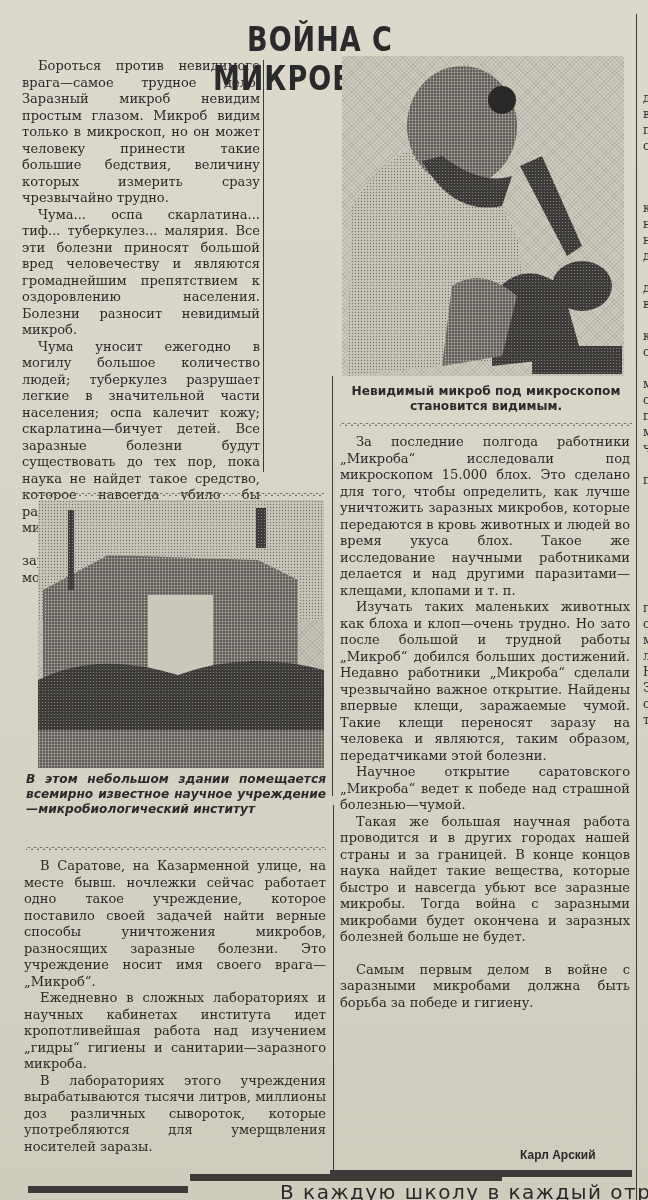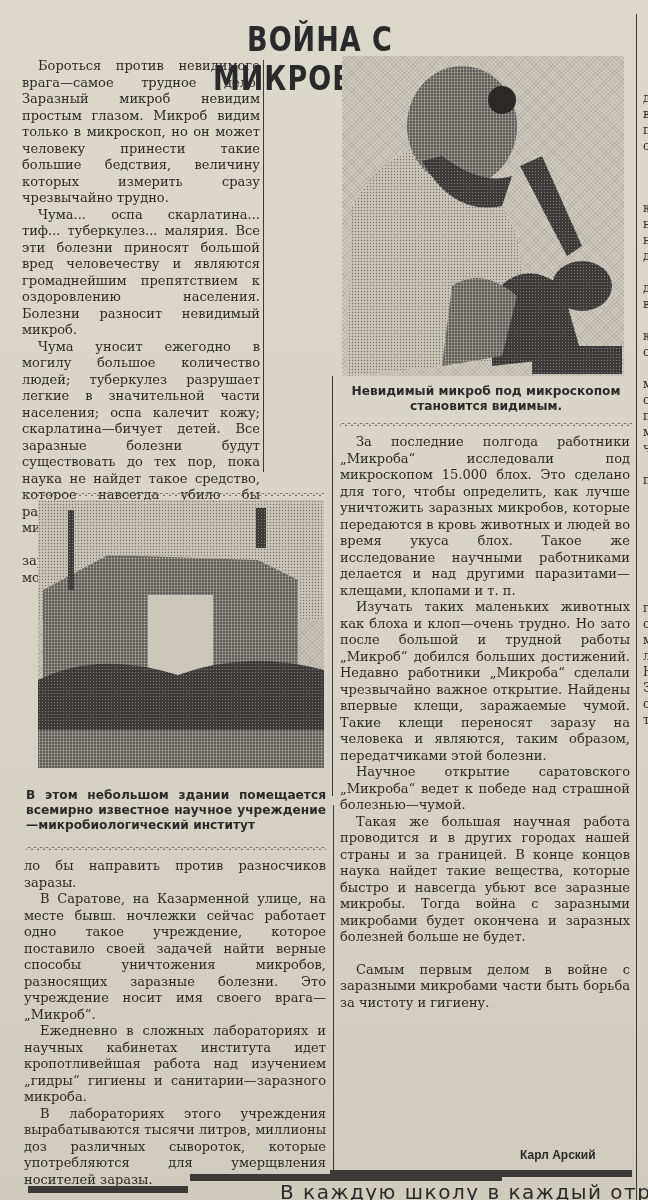--- a/index.html
+++ b/index.html
@@ -124,45 +124,44 @@
     <span class="center">Невидимый микроб под микроскопом</span>
     <span class="center">становится видимым.</span>
   </div>
   <div class="wavy" style="left:340px; top:420px; width:292px;"></div>
 
   <div class="col col-mid">
     <p style="margin-bottom:0;">За последние полгода работники „Микроба“ исследовали под микроскопом 15.000 блох. Это сделано для того, чтобы определить, как лучше уничтожить заразных микробов, которые передаются в кровь животных и людей во время укуса блох. Такое же исследование научными работниками делается и над другими паразитами—клещами, клопами и т. п.</p>
     <p>Изучать таких маленьких животных как блоха и клоп—очень трудно. Но зато после большой и трудной работы „Микроб“ добился больших достижений. Недавно работники „Микроба“ сделали чрезвычайно важное открытие. Найдены впервые клещи, заражаемые чумой. Такие клещи переносят заразу на человека и являются, таким образом, передатчиками этой болезни.</p>
     <p>Научное открытие саратовского „Микроба“ ведет к победе над страшной болезнью—чумой.</p>
     <p style="margin-bottom:16px;">Такая же большая научная работа проводится и в других городах нашей страны и за границей. В конце концов наука найдет такие вещества, которые быстро и навсегда убьют все заразные микробы. Тогда война с заразными микробами будет окончена и заразных болезней больше не будет.</p>
-    <p>Самым первым делом в войне с заразными микробами части быть борьба за чистоту и гигиену.</p>
+    <p>Самым первым делом в войне с заразными микробами должна быть борьба за победе и гигиену.</p>
   </div>
 
   <div class="signature">Карл Арский</div>
 
   <div class="wavy" style="left:26px; top:490px; width:298px;"></div>
   <div class="photo" style="left:38px; top:500px; width:286px; height:268px; background-color:#c8c4b8;">
     <svg width="286" height="268" viewBox="0 0 286 268">
       <rect x="0" y="0" width="286" height="120" fill="url(#htl)"></rect>
       <path d="M 5 90 L 70 55 L 220 60 L 260 80 L 260 180 L 5 190 Z" fill="url(#ht)"></path>
       <rect x="110" y="95" width="65" height="95" fill="#cbc7bb"></rect>
       <rect x="30" y="10" width="6" height="80" fill="url(#htd)"></rect>
       <rect x="218" y="8" width="10" height="40" fill="url(#htd)"></rect>
       <path d="M 0 180 Q 60 150 140 175 Q 210 150 286 170 L 286 230 L 0 235 Z" fill="url(#htd)"></path>
       <rect x="0" y="230" width="286" height="38" fill="url(#ht)"></rect>
     </svg>
   </div>
 
-  <div class="caption" style="left:26px; top:788px; width:300px;">
+  <div class="caption" style="left:26px; top:772px; width:300px;font-style:italic;">
     <span>В этом небольшом здании помещается всемирно известное научное учреждение—микробиологический институт</span>
   </div>
   <div class="wavy" style="left:26px; top:844px; width:300px;"></div>
 
   <div class="col col-left-bottom">
-    <p class="noindent">ло бы направить против разносчиков заразы.</p>
     <p>В Саратове, на Казарменной улице, на месте бывш. ночлежки сейчас работает одно такое учреждение, которое поставило своей задачей найти верные способы уничтожения микробов, разносящих заразные болезни. Это учреждение носит имя своего врага—„Микроб“.</p>
     <p>Ежедневно в сложных лабораториях и научных кабинетах института идет кропотливейшая работа над изучением „гидры“ гигиены и санитарии—заразного микроба.</p>
     <p>В лабораториях этого учреждения вырабатываются тысячи литров, миллионы доз различных сывороток, которые употребляются для умерщвления носителей заразы.</p>
   </div>
 
   <div class="thick-bar" style="left:28px; top:1186px; width:160px;"></div>
   <div class="thick-bar" style="left:190px; top:1174px; width:312px;"></div>
   <div class="thick-bar" style="left:330px; top:1170px; width:302px;"></div>
 
   <div class="footer-line">В каждую школу в каждый отряд,</div>

